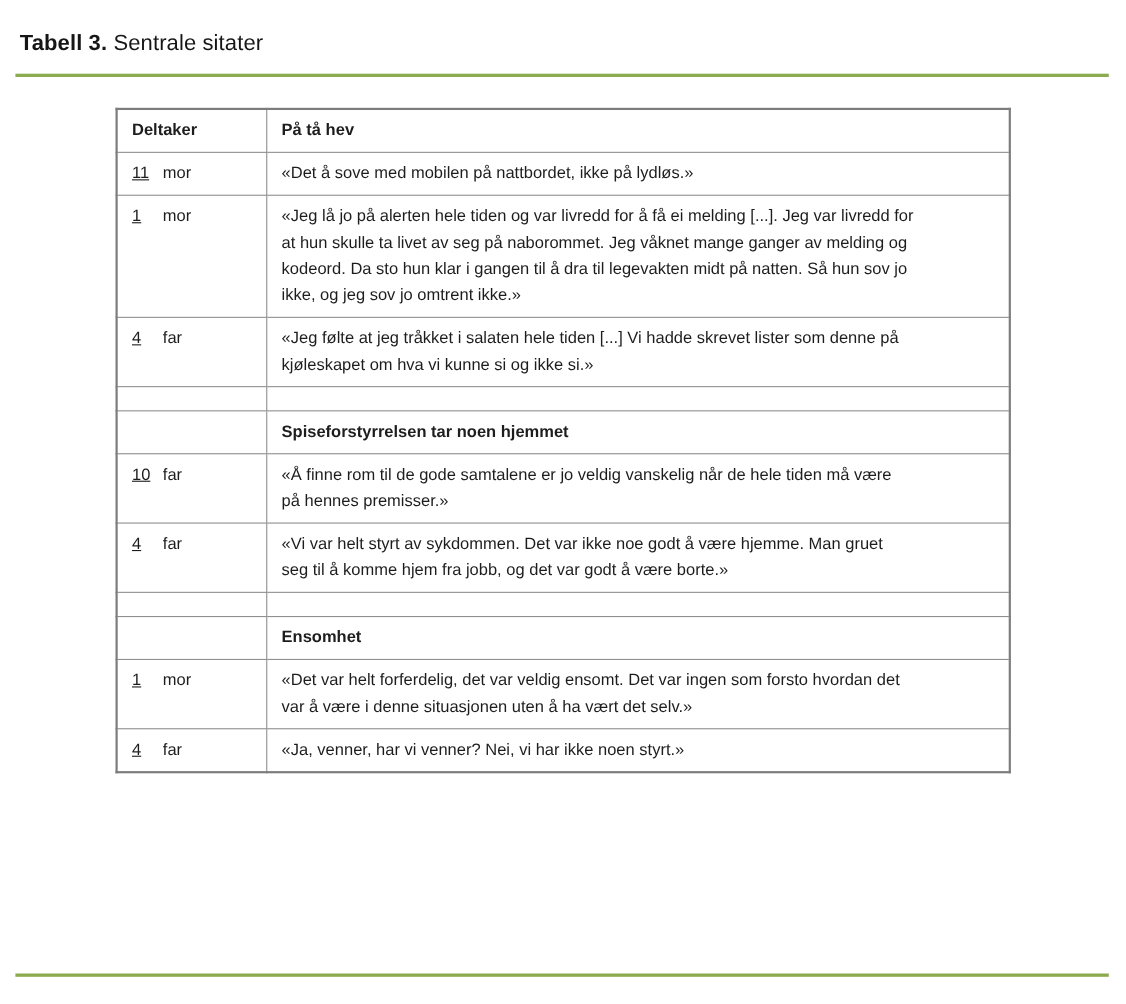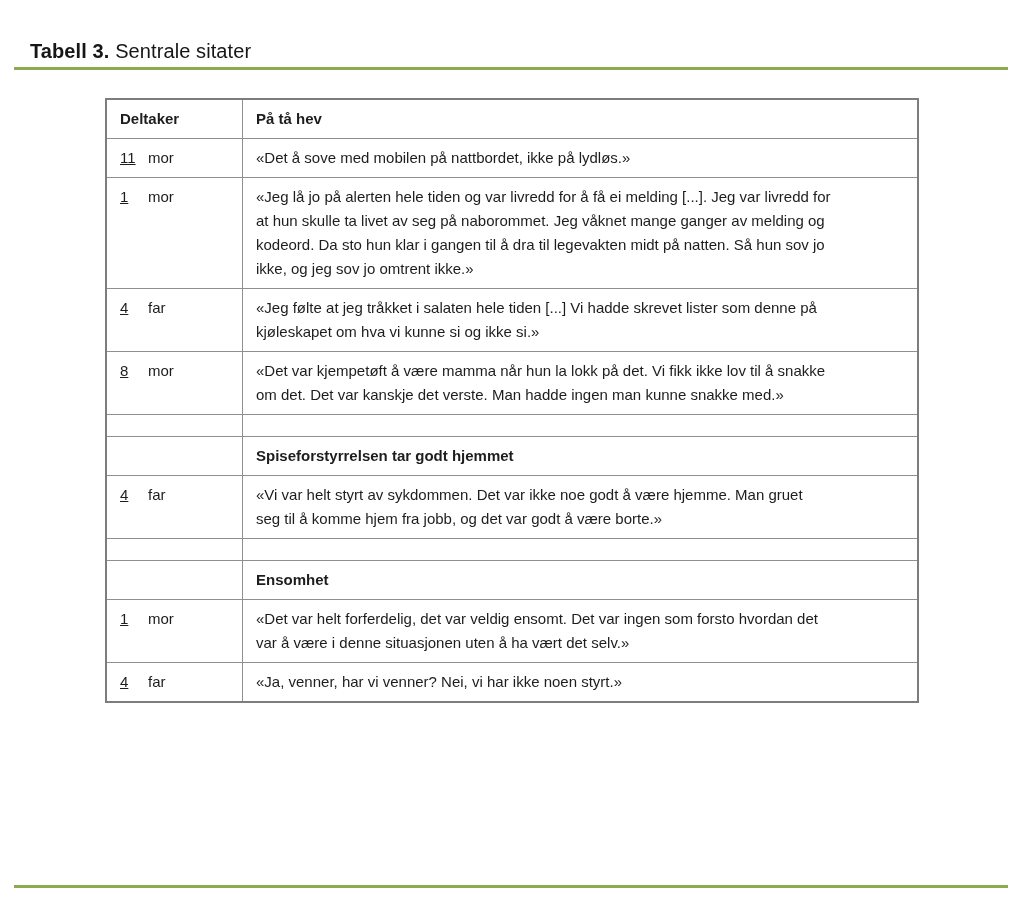--- a/index.html
+++ b/index.html
@@ -9,21 +9,21 @@
     height:913px;
     background:#ffffff;
     font-family:"Liberation Sans", sans-serif;
     color:#1d1d1d;
     overflow:hidden;
   }
   .caption{
     position:absolute;
     left:14px;
     top:24px;
-    margin:16px;
+    margin:4px;
     font-size:20px;
     font-weight:400;
     color:#161616;
     letter-spacing:0.1px;
   }
   .caption .cap-label{font-weight:700;}
   .rule{
     position:absolute;
     left:14px;
     width:994px;
@@ -89,37 +89,37 @@
 kodeord. Da sto hun klar i gangen til å dra til legevakten midt på natten. Så hun sov jo
 ikke, og jeg sov jo omtrent ikke.»</span></td>
       </tr>
 
       <tr>
         <td class="c1"><span class="num">4</span><span>far</span></td>
         <td class="c2"><span class="quote">«Jeg følte at jeg tråkket i salaten hele tiden [...] Vi hadde skrevet lister som denne på
 kjøleskapet om hva vi kunne si og ikke si.»</span></td>
       </tr>
 
-      <tr>
-        <td class="c1"><span class="num">8</span><span>mor</span></td>
-        <td class="c2"><span class="quote">«Det var kjempetøft å være mamma når hun la lokk på det. Vi fikk ikke lov til å snakke
-om det. Det var kanskje det verste. Man hadde ingen man kunne snakke med.»</span></td>
-      </tr>
 
       <tr class="spacer">
         <td class="c1"></td>
         <td class="c2"></td>
       </tr>
 
       <tr>
         <td class="c1"></td>
-        <td class="c2 section-title">Spiseforstyrrelsen tar godt hjemmet</td>
+        <td class="c2 section-title">Spiseforstyrrelsen tar noen hjemmet</td>
       </tr>
 
 
+      <tr>
+        <td class="c1"><span class="num">10</span><span>far</span></td>
+        <td class="c2"><span class="quote">«Å finne rom til de gode samtalene er jo veldig vanskelig når de hele tiden må være
+på hennes premisser.»</span></td>
+      </tr>
 
       <tr>
         <td class="c1"><span class="num">4</span><span>far</span></td>
         <td class="c2"><span class="quote">«Vi var helt styrt av sykdommen. Det var ikke noe godt å være hjemme. Man gruet
 seg til å komme hjem fra jobb, og det var godt å være borte.»</span></td>
       </tr>
 
       <tr class="spacer">
         <td class="c1"></td>
         <td class="c2"></td>

